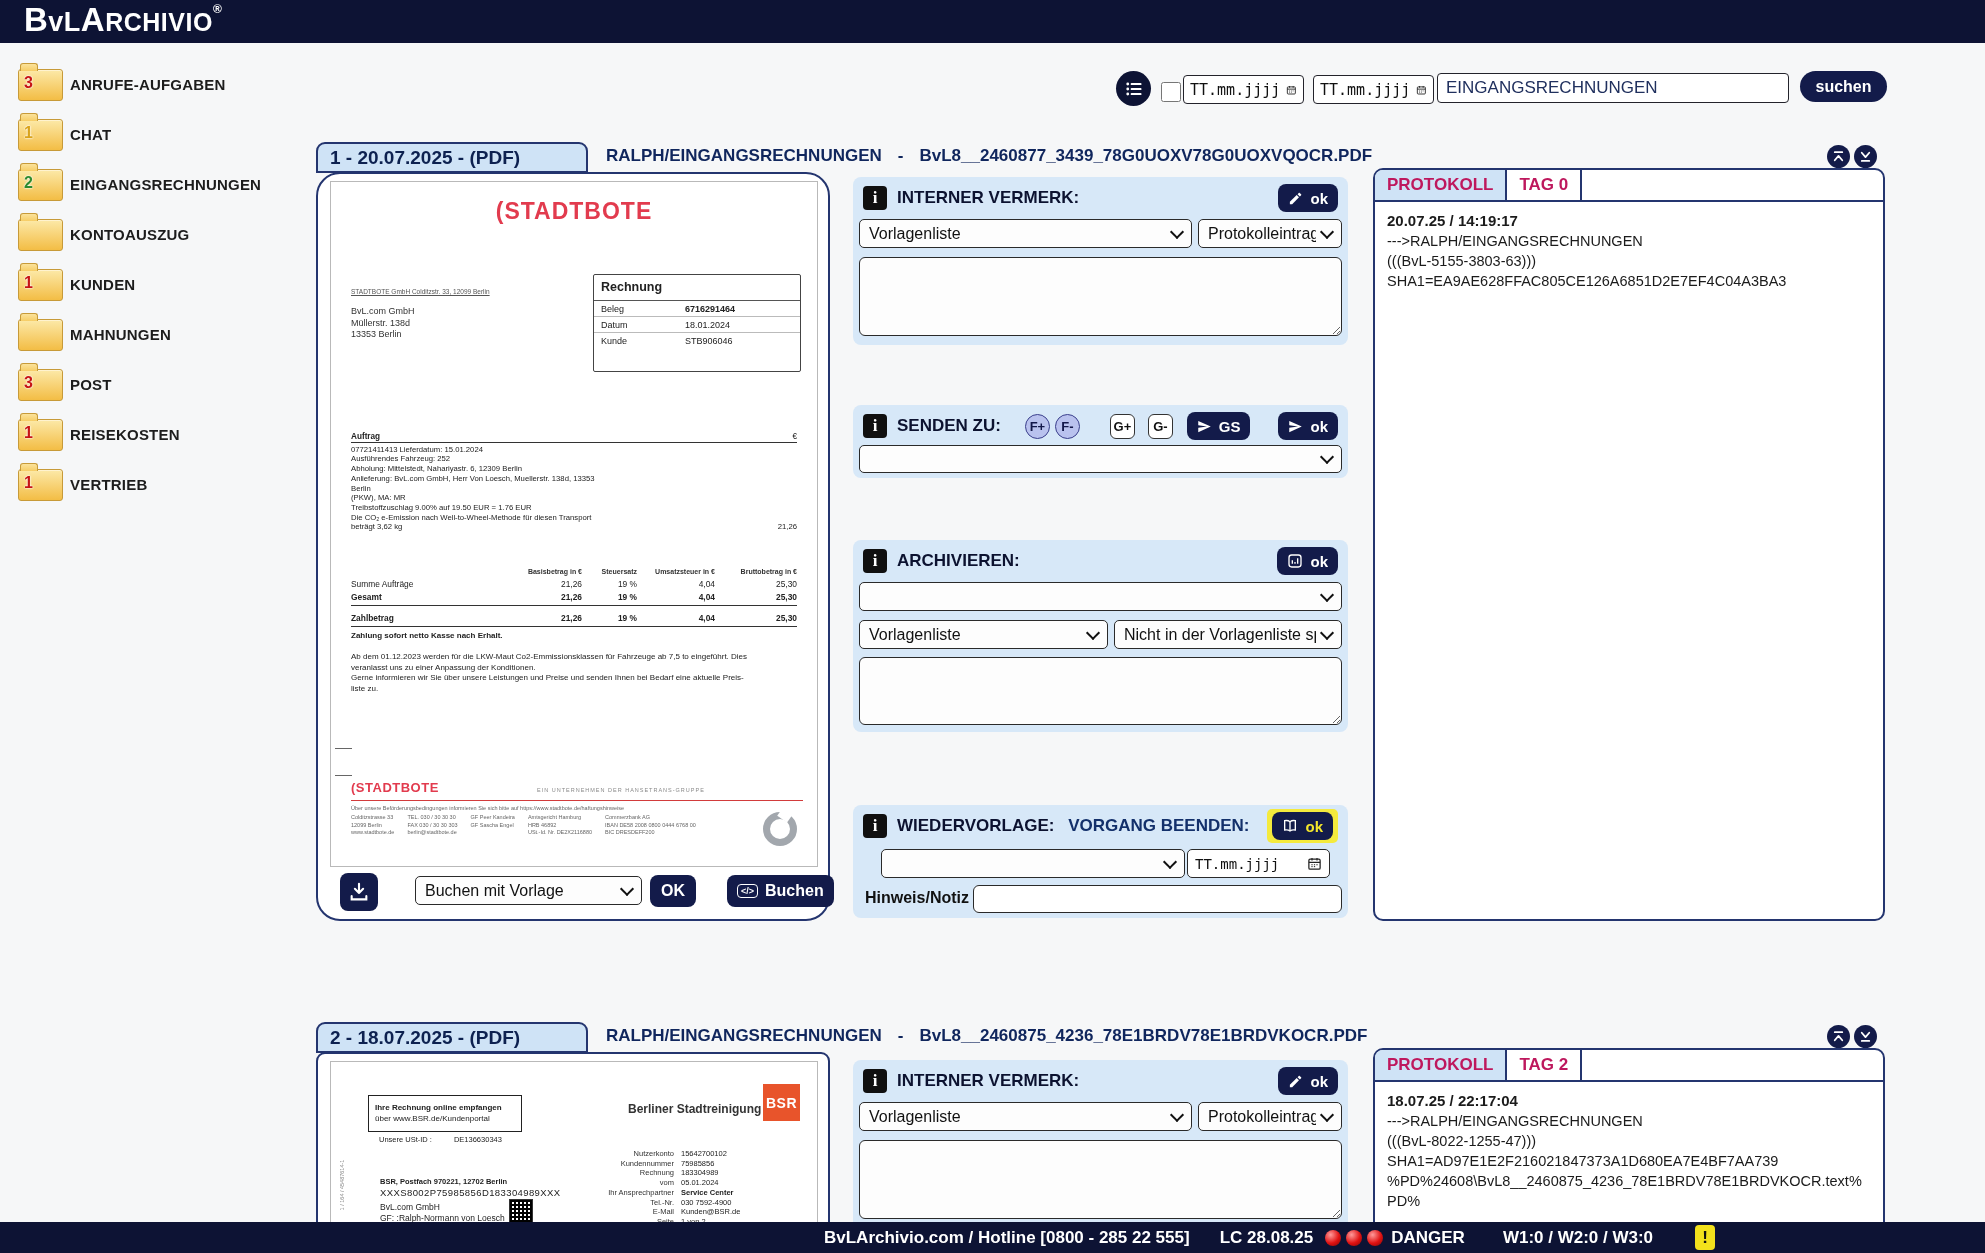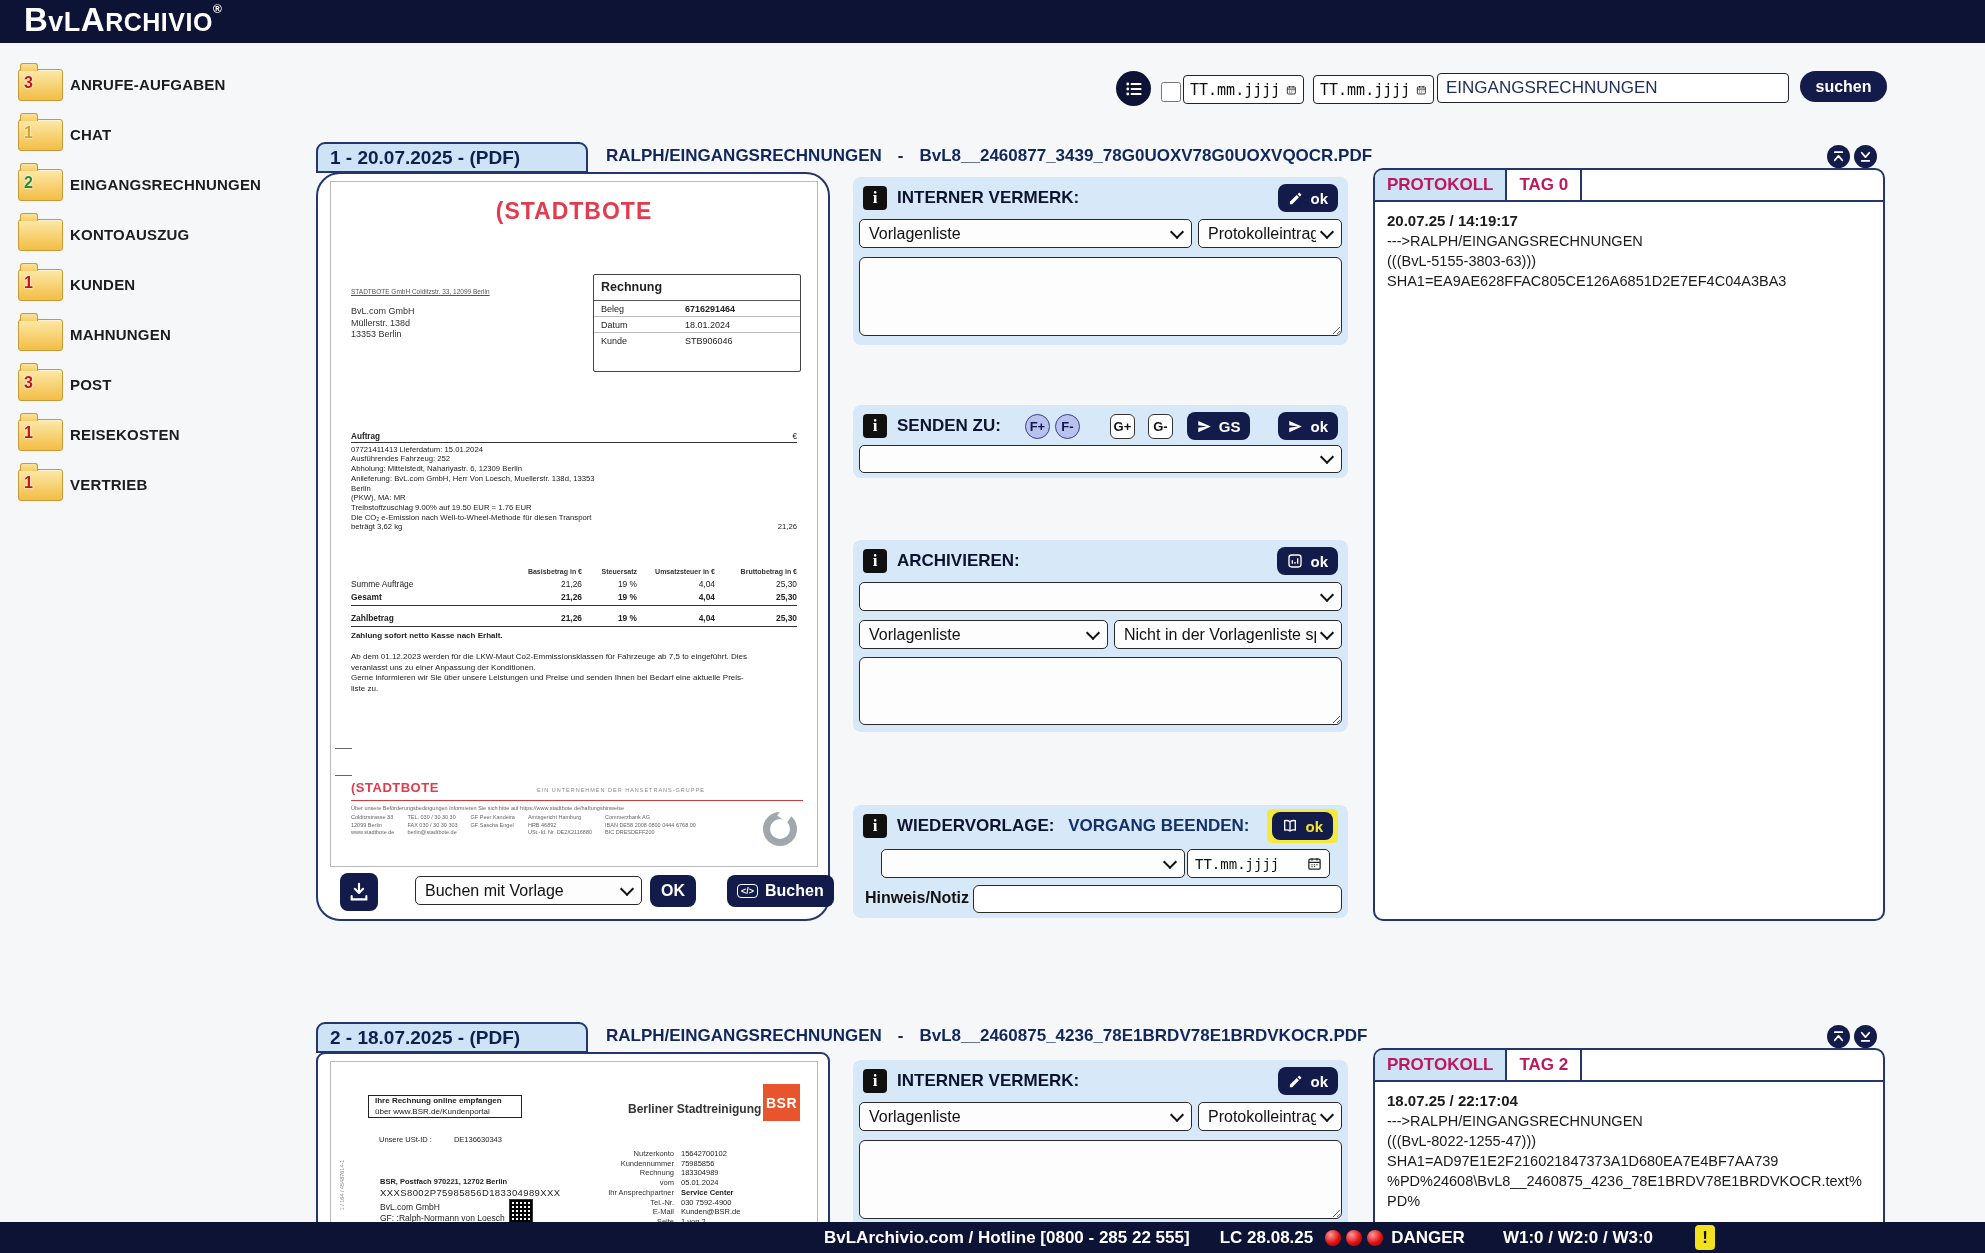--- a/index.html
+++ b/index.html
@@ -96,21 +96,21 @@
   .redline{border-bottom:1.6px solid #d23b3b;margin-top:5px;}
   .if-terms{font-size:5.5px;color:#666;margin-top:4px;}
   .if-cols{display:flex;gap:13px;margin-top:3px;font-size:5.5px;color:#666;line-height:7.6px;position:relative;padding-right:58px;}
   .seal{position:absolute;right:6px;top:-2px;width:34px;height:34px;border-radius:50%;border:7px solid #a2a7ad;box-sizing:border-box;}
   .seal::after{content:"";position:absolute;left:9px;top:-9px;width:12px;height:10px;background:#fff;transform:rotate(35deg);}
 
   
   .bsr{color:#222;}
   .bsr > div{position:absolute;}
   .bsr-side{left:-14px;top:120px;font-size:5.5px;color:#888;transform:rotate(-90deg);}
-  .bsr-box{left:37px;top:33px;width:140px;border:1.2px solid #222;padding:0 6px;font-size:8px;line-height:10.5px;}
+  .bsr-box{left:37px;top:33px;width:140px;border:1.2px solid #222;padding:7px 6px;font-size:8px;line-height:10.5px;}
   .bsr-box .l1{font-weight:bold;}
   .bsr-brand{left:297px;top:40px;font-size:12px;font-weight:bold;color:#333;}
   .bsr-logo{left:432px;top:22px;width:37px;height:37px;background:#e8542b;color:#fff;display:flex;align-items:center;justify-content:center;
             font-size:14px;font-weight:bold;letter-spacing:.5px;}
   .bsr-ust{left:48px;top:73px;font-size:7.5px;display:flex;gap:22px;}
   .bsr-info{left:222px;top:87px;width:246px;font-size:7.5px;line-height:9.7px;}
   .birow{display:flex;}
   .bil{flex:1;text-align:right;padding-right:7px;color:#333;}
   .biv{width:118px;}
   .bsr-info .birow:nth-child(5) .biv{font-weight:bold;}

